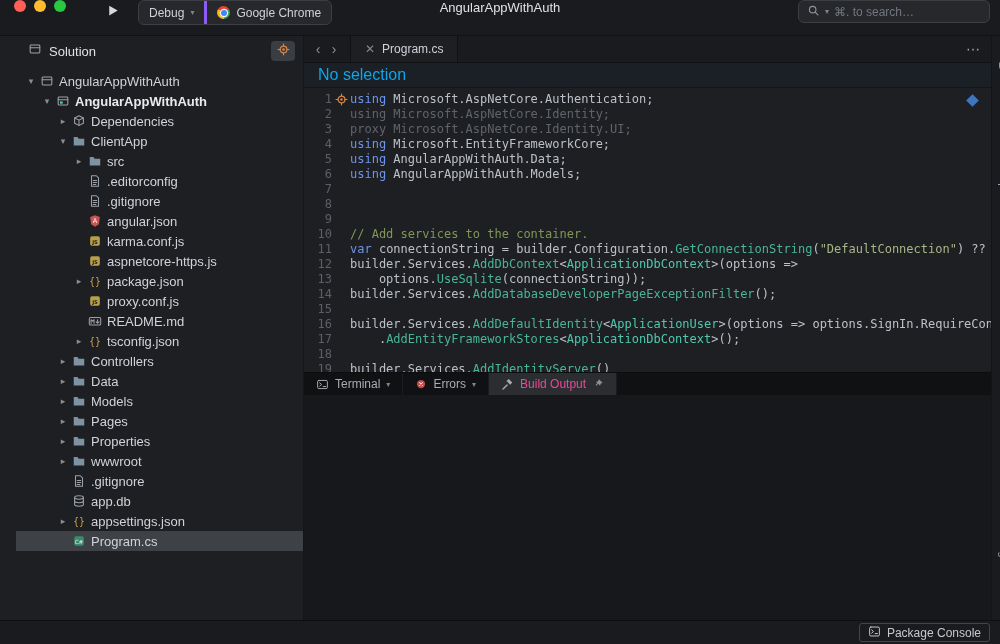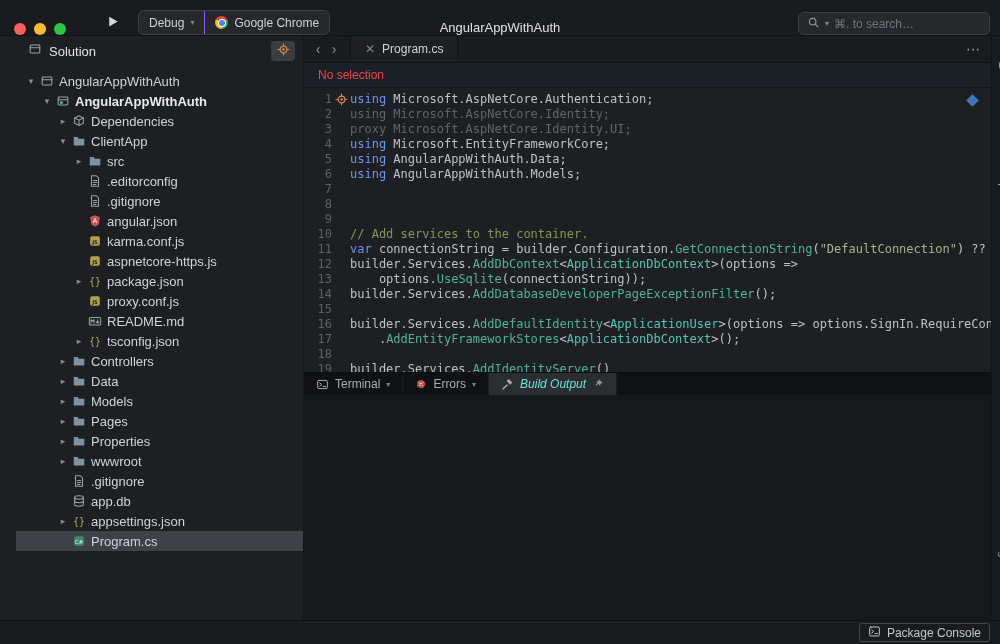--- a/index.html
+++ b/index.html
@@ -2,29 +2,29 @@
 <html><head>
 <meta charset="utf-8">
 <style>
   * { margin:0; padding:0; box-sizing:border-box; }
   html,body { width:1000px; height:644px; background:#1E1F22; overflow:hidden;
               font-family:"Liberation Sans", sans-serif; -webkit-font-smoothing:antialiased; }
   .window { width:1000px; height:644px; display:flex; flex-direction:column; background:#1E1F22; }
 
   
   .titlebar { height:36px; flex:none; background:#1A1B1E; border-bottom:1px solid #111214;
-              display:flex; align-items:flex-end; position:relative; padding:0 10px; }
+              display:flex; align-items:flex-start; position:relative; padding:0 10px; }
   .lights { display:flex; gap:8px; margin-left:4px; }
   .light { width:12px; height:12px; border-radius:50%; }
   .l-red{background:#FF5F57}.l-yellow{background:#FEBC2E}.l-green{background:#28C840}
   .run-btn { margin-left:34px; width:24px; height:24px; display:flex; align-items:center; justify-content:center; cursor:default; }
   .cfg-group { margin-left:14px; display:flex; align-items:center; height:25px; border:1px solid #3C3E43;
                background:#26282C; border-radius:6px; color:#CED2D8; font-size:12px; }
   .cfg-seg { display:flex; align-items:center; gap:6px; padding:0 10px; height:100%; }
-  .cfg-seg + .cfg-seg { border-left:1px solid #8b5cf6; }
+  .cfg-seg + .cfg-seg { border-left:3px solid #8b5cf6; }
   .chev { color:#7F838A; font-size:8px; }
   .chrome-dot { width:13px; height:13px; border-radius:50%; position:relative; flex:none;
     background:conic-gradient(from -60deg,#EA4335 0 120deg,#34A853 0 240deg,#FBBC05 0 360deg); }
   .chrome-dot::after { content:""; position:absolute; left:3.5px; top:3.5px; width:6px; height:6px;
     border-radius:50%; background:#4285F4; box-shadow:0 0 0 1.2px #F4F6F8; }
   .win-title { position:absolute; left:0; right:0; text-align:center; color:#DFE1E5; font-size:13px; pointer-events:none; }
   .search-pill { margin-left:auto; width:192px; height:23px; border:1px solid #3C3E43; background:#26282C;
                  border-radius:6px; display:flex; align-items:center; gap:5px; padding:0 8px;
                  color:#717680; font-size:12px; }
 
@@ -48,36 +48,36 @@
   
   .editor-col { width:687px; flex:none; display:flex; flex-direction:column; min-width:0; }
   .tabbar { height:27px; flex:none; background:#1A1B1E; border-bottom:1px solid #111214; display:flex; align-items:center; }
   .navbtn { width:16px; text-align:center; color:#8E9299; font-size:14px; line-height:1; }
   .edit-tab { height:100%; display:flex; align-items:center; gap:7px; padding:0 14px; margin-left:8px;
               background:#1E1F22; border-left:1px solid #101113; border-right:1px solid #101113;
               color:#CED2D9; font-size:12px; }
   .tab-close { color:#85898F; font-size:12px; }
   .more-btn { margin-left:auto; margin-right:10px; color:#9DA0A8; font-size:14px; letter-spacing:1px; }
   .breadcrumb { height:25px; flex:none; background:#1A2026; border-bottom:1px solid #12161A;
-                display:flex; align-items:center; padding-left:14px; color:#ef4444; font-size:12px; }
+                display:flex; align-items:center; padding-left:14px; color:#0ea5e9; font-size:16px; }
 
   .code-pane { height:284px; flex:none; background:#1E1F22; overflow:hidden; position:relative;
                font-family:"DejaVu Sans Mono", monospace; font-size:12px; padding-top:4px; }
   .code-row { display:flex; height:15px; line-height:15px; }
   .ln { width:28px; flex:none; text-align:right; color:#5C6066; }
   .gslot { width:18px; flex:none; display:flex; align-items:center; justify-content:center; }
   .ltext { white-space:pre; }
   .k{color:#6C95EB}.p{color:#BCC0C7}.t{color:#4EC9B0}.m{color:#49B598}
   .s{color:#A8B588}.c{color:#7E9757}.d{color:#5F646C}
   .inspect-marker { position:absolute; top:8px; right:14px; width:9px; height:9px; background:#3F74BF; transform:rotate(45deg); }
 
   
   .btabs { height:23px; flex:none; background:#101113; border-top:1px solid #0C0D0F; display:flex; align-items:stretch; }
   .btab { display:flex; align-items:center; gap:6px; padding:0 12px; color:#A8ABB2; font-size:12px; border-right:1px solid #1B1C1F; }
-  .btab.active { background:#2B2D30; color:#5eead4;font-style:italic; }
+  .btab.active { background:#2B2D30; color:#ec4899; }
   .bcontent { flex:1; background:#17181B; }
 
   
   .strip { width:25px; flex:none; background:#1A1B1E; border-left:1px solid #131416;
            display:flex; flex-direction:column; align-items:center; padding-top:22px; gap:26px; }
   .strip-item { display:flex; flex-direction:column; align-items:center; gap:7px; }
   .strip-item.gap { margin-top:26px; }
   .strip-label { writing-mode:vertical-rl; font-size:11px; color:#9DA0A8; letter-spacing:.4px; }
 
   

